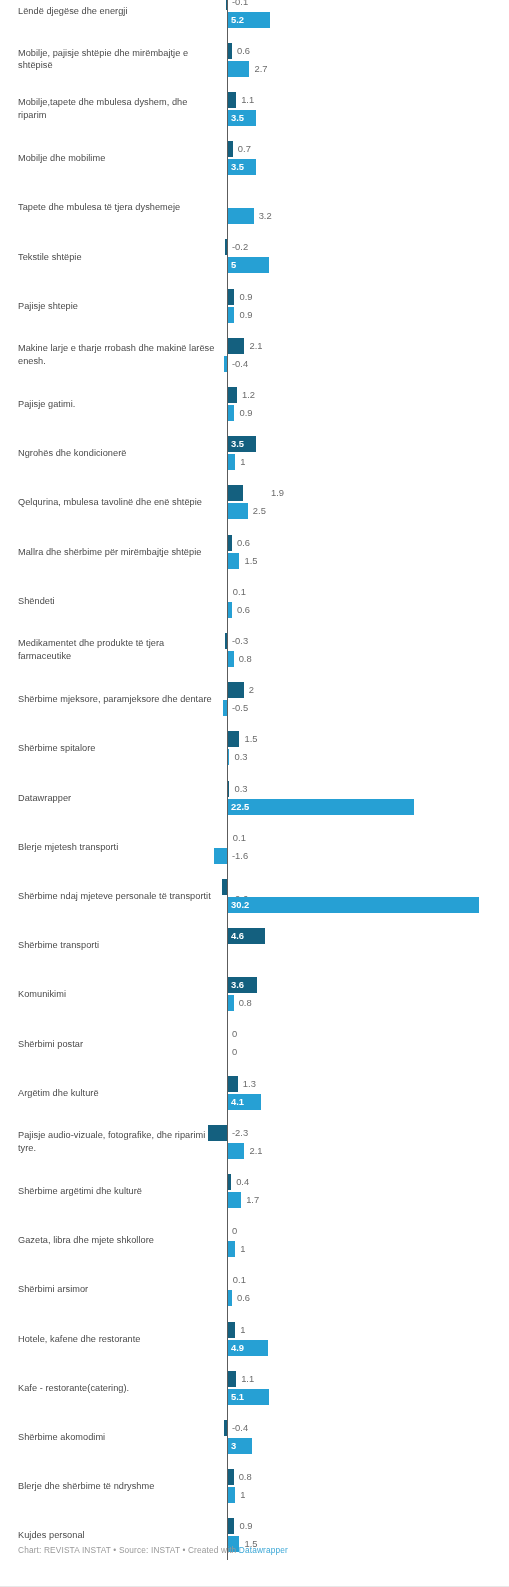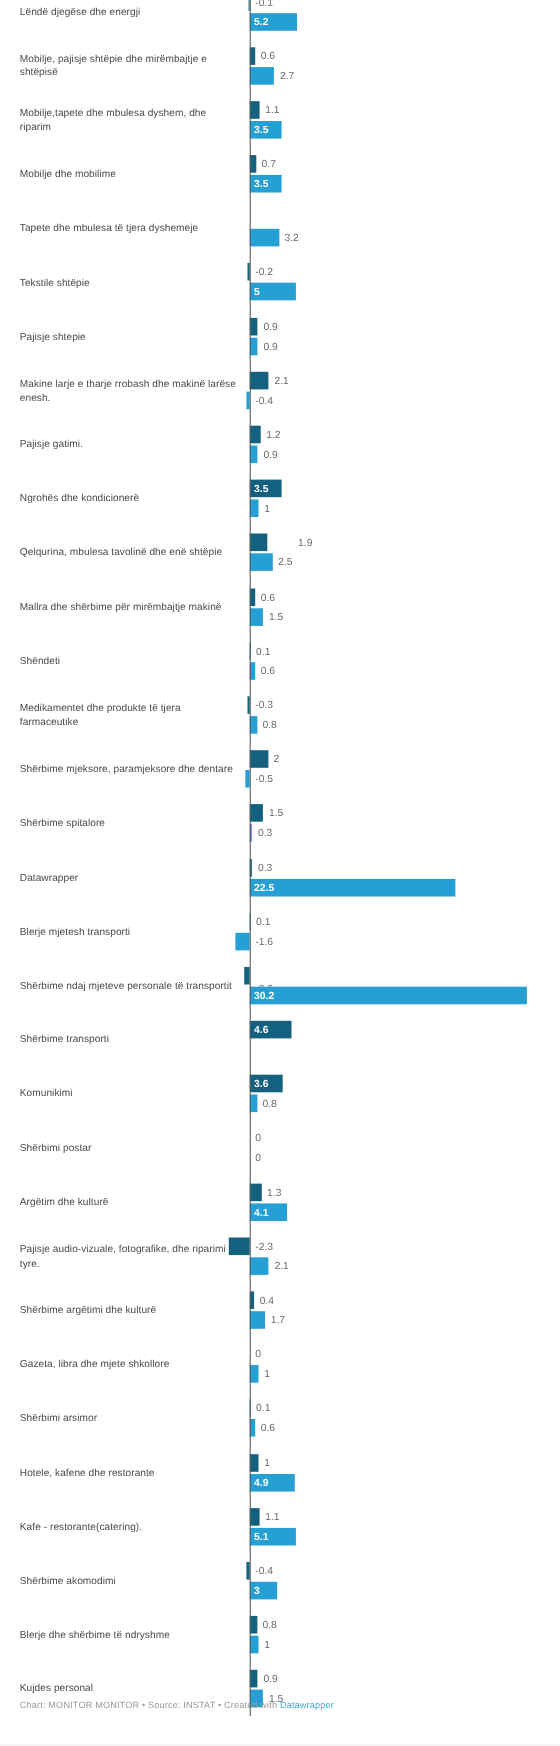--- a/index.html
+++ b/index.html
@@ -242,21 +242,21 @@
               <div class="bar s0" style="left: 227px; width: 15.827px;"></div>
               <span class="val outside" style="left: 243px; margin-left: 28px;">1.9</span>
             </div>
             <div class="bar-wrap bot">
               <div class="bar s1" style="left: 227px; width: 20.825px;"></div>
               <span class="val outside" style="left: 252.825px;">2.5</span>
             </div>
           </div>
         </div>
         <div class="row">
-          <div class="row-label">Mallra dhe shërbime për mirëmbajtje makinë</div>
+          <div class="row-label">Mallra dhe shërbime për mirëmbajtje shtëpie</div>
           <div class="bars">
             <div class="bar-wrap top">
               <div class="bar s0" style="left: 227px; width: 4.998px;"></div>
               <span class="val outside" style="left: 236.998px;">0.6</span>
             </div>
             <div class="bar-wrap bot">
               <div class="bar s1" style="left: 227px; width: 12.495px;"></div>
               <span class="val outside" style="left: 244.495px;">1.5</span>
             </div>
           </div>
@@ -514,17 +514,17 @@
             <div class="bar-wrap bot">
               <div class="bar s1" style="left: 227px; width: 12.495px;"></div>
               <span class="val outside" style="left: 244.495px;">1.5</span>
             </div>
           </div>
         </div>
       </div>
   </div>
 
   <div id="footer">
-    <span>Chart: MONITOR MONITOR</span><span> • </span><span>Source: INSTAT</span><span> • </span><span>Created with </span><span class="dw-link">Datawrapper</span>
+    <span>Chart: REVISTA INSTAT</span><span> • </span><span>Source: INSTAT</span><span> • </span><span>Created with </span><span class="dw-link">Datawrapper</span>
   </div>
 
   <div id="bottom-rule"></div>
 </div>
 
 </body></html>

